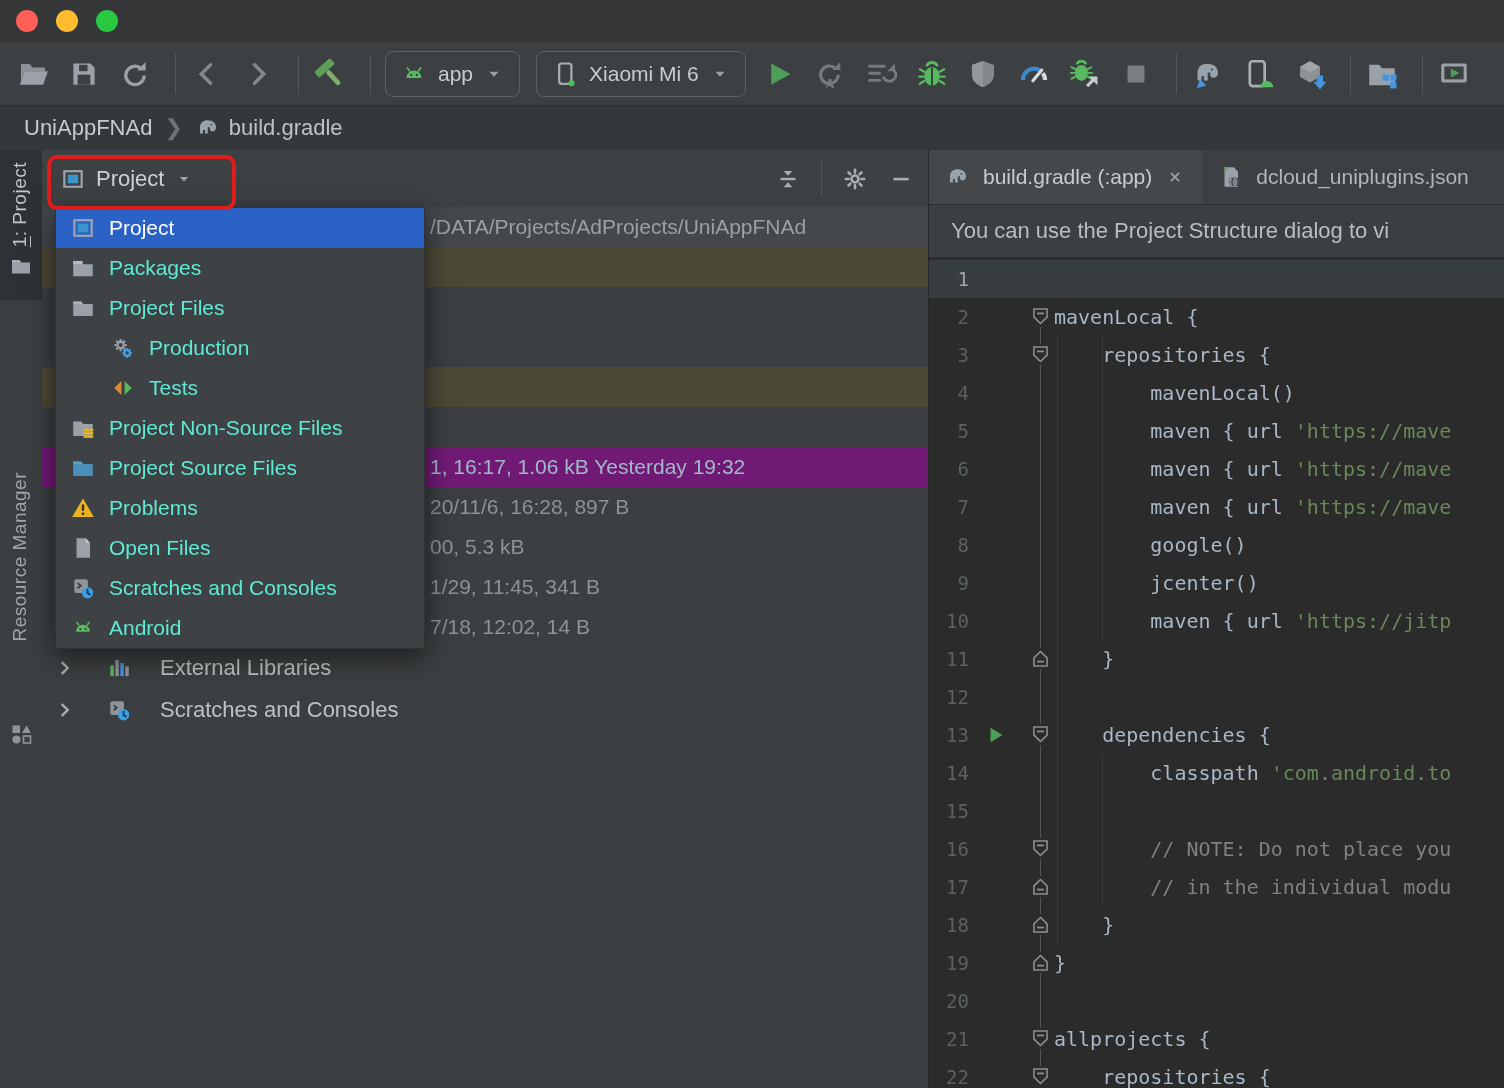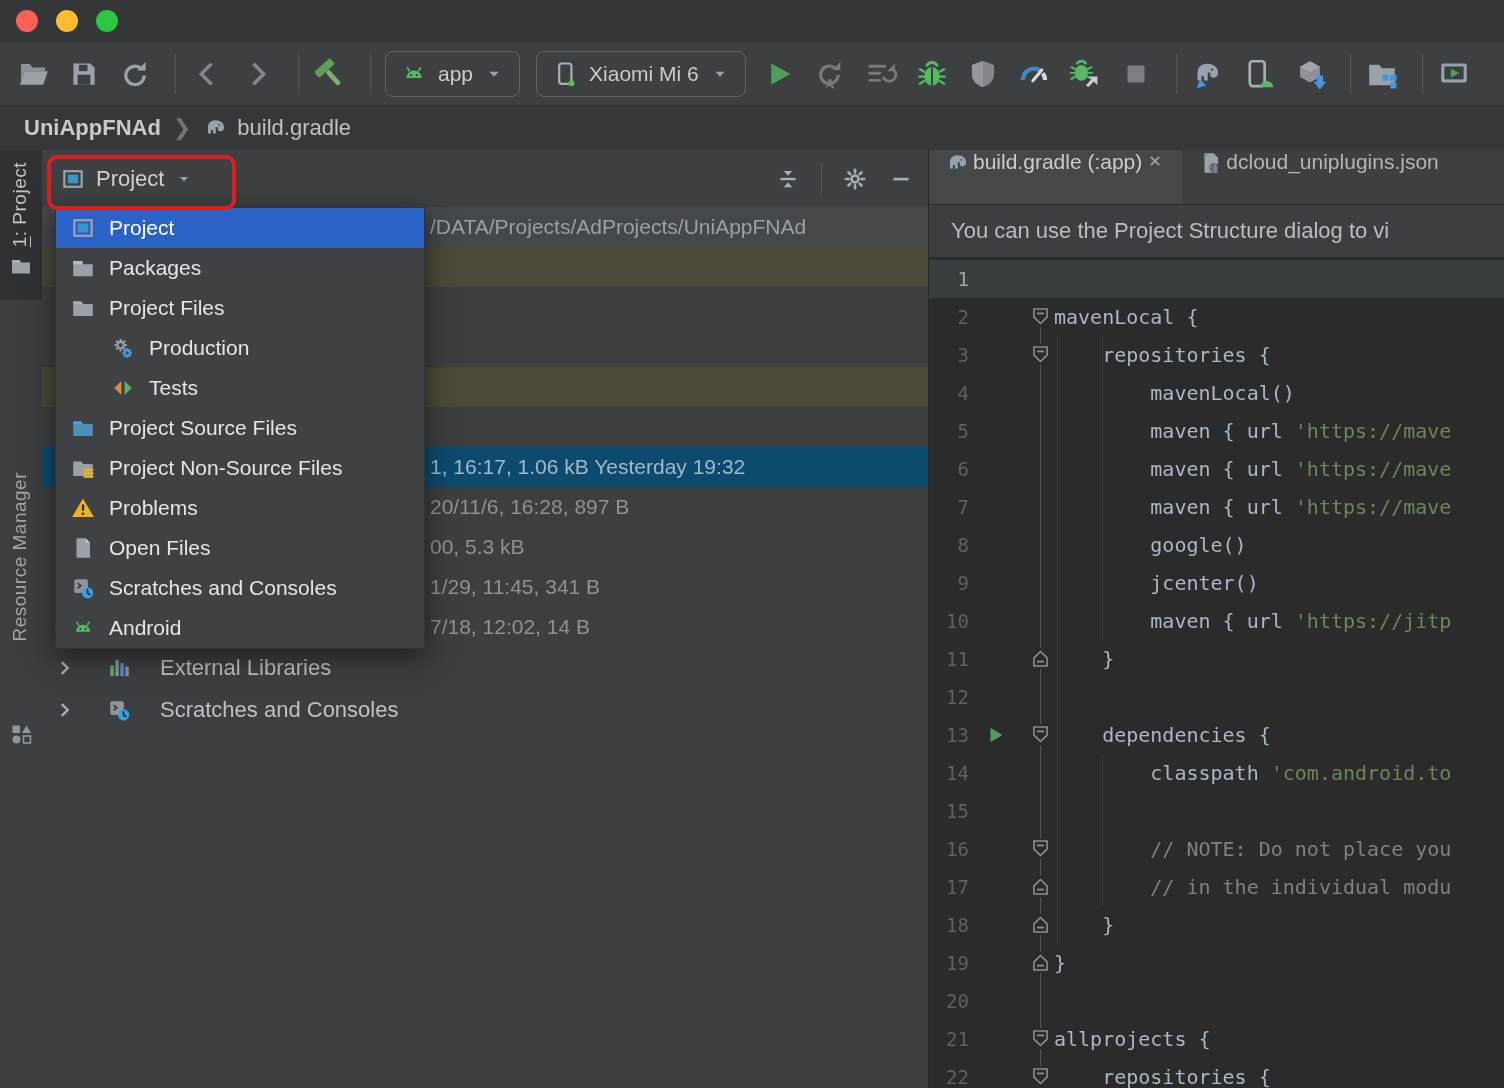--- a/index.html
+++ b/index.html
@@ -22,21 +22,21 @@
   .tbtn{width:34px;height:34px;margin-right:17px;flex:0 0 auto;cursor:default}
   .tsep{width:1px;height:40px;background:#54575a;margin:0 14px 0 6px;flex:0 0 auto}
   .chip{height:44px;border:1.5px solid #5d6164;border-radius:8px;display:flex;align-items:center;
     padding:0 14px;margin-right:16px;font-size:21px;color:#c9ccce;gap:10px;flex:0 0 auto}
   .chip .icon{width:28px;height:28px}
   .chip .chev{width:22px;height:22px}
 
   
   .breadcrumbs{position:absolute;left:0;top:106px;width:100%;height:44px;background:#35383a;
     display:flex;align-items:center;padding-left:24px;box-sizing:border-box;font-size:22px}
-  .crumb-project{font-weight:bold;color:#c7cacc}
+  .crumb-project{font-weight:normal;color:#c7cacc}
   .crumb-sep{color:#6f7376;margin:0 12px;font-size:22px}
   .breadcrumbs .icon{width:26px;height:26px;margin-right:8px}
   .crumb-file{color:#bfc2c4}
 
   
   .stripe{position:absolute;left:0;top:150px;width:42px;bottom:0;background:#3c3f41;border-right:1px solid #303335}
   .stripe-active{position:absolute;left:0;top:0;width:42px;height:150px;background:#2f3234}
   .vlabel{writing-mode:vertical-rl;transform:rotate(180deg);font-size:19px;letter-spacing:.5px;
     position:absolute;left:9px;white-space:nowrap}
   .vlabel.top{top:12px;color:#c3c6c8}
@@ -52,44 +52,44 @@
   .view-selector .chev{width:20px;height:20px}
   .header-right{position:absolute;right:14px;top:0;height:57px;display:flex;align-items:center;gap:20px}
   .header-right .icon{width:26px;height:26px}
   .hsep{width:1px;height:34px;background:#54575a}
 
   .tree-rows{position:absolute;left:0;top:57px;width:100%}
   .trow{height:40px;display:flex;align-items:center;padding-left:388px;font-size:21px;
     color:#8e9295;white-space:nowrap;box-sizing:border-box}
   .trow.root{background:#44484b;color:#9aa0a5}
   .trow.olive{background:#4c4936}
-  .trow.selected{background:#0c4a6e;color:#a2b8ca}
+  .trow.selected{background:#701a75;color:#a2b8ca}
 
   .tree-bottom{position:absolute;left:10px;display:flex;align-items:center;gap:28px;
     height:42px;font-size:22px;color:#bdc1c4}
   .tree-bottom .chev{width:24px;height:24px}
   .tree-bottom .icon{width:26px;height:26px}
 
   
   .popup{position:absolute;left:13px;top:57px;width:370px;background:#3e4244;
     box-shadow:0 8px 26px rgba(0,0,0,.55);border:1px solid #313436;box-sizing:border-box;z-index:4}
-  .mitem{height:40px;display:flex;align-items:center;gap:13px;padding-left:14px;font-size:21px;color:#e5e5e5}
+  .mitem{height:40px;display:flex;align-items:center;gap:13px;padding-left:14px;font-size:21px;color:#5eead4}
   .mitem.indent{padding-left:54px}
   .mitem.selected{background:#2a63c5;color:#fff}
   .mitem .icon{width:26px;height:26px;flex:0 0 auto}
 
   
   .annotation{position:absolute;left:47px;top:155px;width:181px;height:47px;
     border:4px solid #df1d1d;border-radius:10px;z-index:6;pointer-events:none}
 
   
   .editor{position:absolute;left:928px;top:150px;right:0;bottom:0;background:#2b2b2b;border-left:1px solid #26282a}
   .tabbar{position:absolute;left:0;top:0;width:100%;height:55px;background:#3c4043;
     border-bottom:1px solid #2a2c2e;display:flex;box-sizing:border-box}
-  .tab{display:flex;gap:2px;padding:0 16px;font-size:21px;color:#b3b6b8;white-space:nowrap}
+  .tab{display:flex;align-items:center;gap:12px;padding:0 16px;font-size:21px;color:#b3b6b8;white-space:nowrap}
   .tab.active{background:#44484b;color:#c9ccce}
   .tab .icon{width:26px;height:26px}
   .tab .close{width:22px;height:22px}
 
   .banner{position:absolute;left:0;top:55px;width:100%;height:53px;background:#3c3f42;
     border-bottom:1px solid #292b2d;display:flex;align-items:center;padding-left:22px;
     box-sizing:border-box;font-size:22px;color:#b9bdc0}
 
   .code{position:absolute;left:0;top:108px;right:0;bottom:0;
     font-family:"DejaVu Sans Mono",monospace;font-size:20px;padding-top:2px}
@@ -481,38 +481,38 @@
           <svg viewBox="0 0 24 24" xmlns="http://www.w3.org/2000/svg">
             <path d="M10.5 5.5v13L4 12z" fill="#e0893c"></path>
             <path d="M13.5 5.5v13L20 12z" fill="#57b960"></path>
           </svg>
         </span>
         <span>Tests</span>
       </div>
       <div class="mitem">
         <span class="icon">
           <svg viewBox="0 0 24 24" xmlns="http://www.w3.org/2000/svg">
-            <path d="M3 6h7.2l2 2.4H21v11H3z" fill="#4b90ba"></path>
-            <path d="M3 6h7.2l2 2.4H3z" fill="#5b9fc8"></path>
-          </svg>
-        </span>
-        <span>Project Source Files</span>
-      </div>
-      <div class="mitem">
-        <span class="icon">
-          <svg viewBox="0 0 24 24" xmlns="http://www.w3.org/2000/svg">
             <path d="M3 6h7.2l2 2.4H21v11H3z" fill="#9aa1a8"></path>
             <g fill="#e3b429">
               <rect x="12.5" y="12.6" width="9" height="2.1"></rect>
               <rect x="12.5" y="15.8" width="9" height="2.1"></rect>
               <rect x="12.5" y="19" width="9" height="2.1"></rect>
             </g>
           </svg>
         </span>
         <span>Project Non-Source Files</span>
+      </div>
+      <div class="mitem">
+        <span class="icon">
+          <svg viewBox="0 0 24 24" xmlns="http://www.w3.org/2000/svg">
+            <path d="M3 6h7.2l2 2.4H21v11H3z" fill="#4b90ba"></path>
+            <path d="M3 6h7.2l2 2.4H3z" fill="#5b9fc8"></path>
+          </svg>
+        </span>
+        <span>Project Source Files</span>
       </div>
       <div class="mitem">
         <span class="icon">
           <svg viewBox="0 0 24 24" xmlns="http://www.w3.org/2000/svg">
             <path d="M12 3.2L22 20.2H2z" fill="#eeb41f"></path>
             <rect x="10.9" y="8.6" width="2.2" height="6.2" rx="1" fill="#33373b"></rect>
             <circle cx="12" cy="17.4" r="1.3" fill="#33373b"></circle>
           </svg>
         </span>
         <span>Problems</span>

